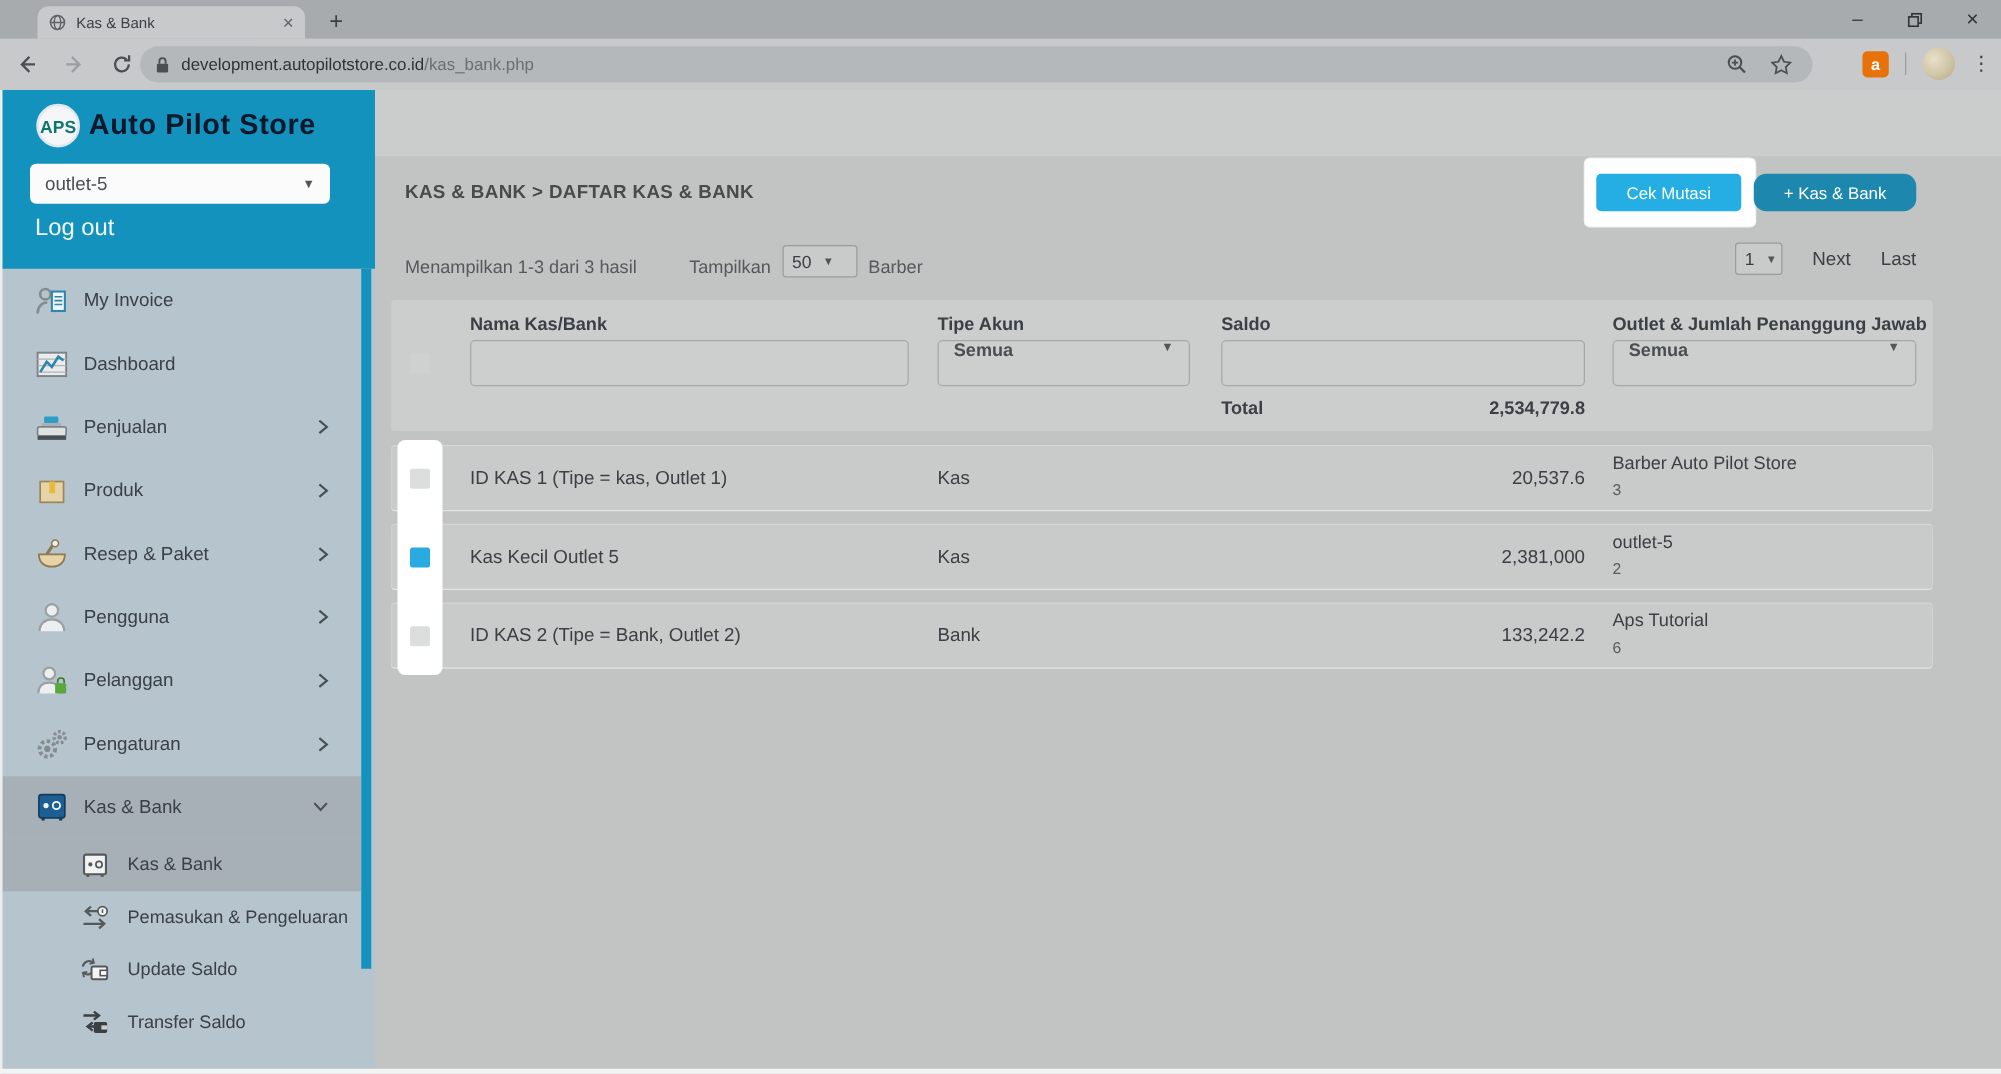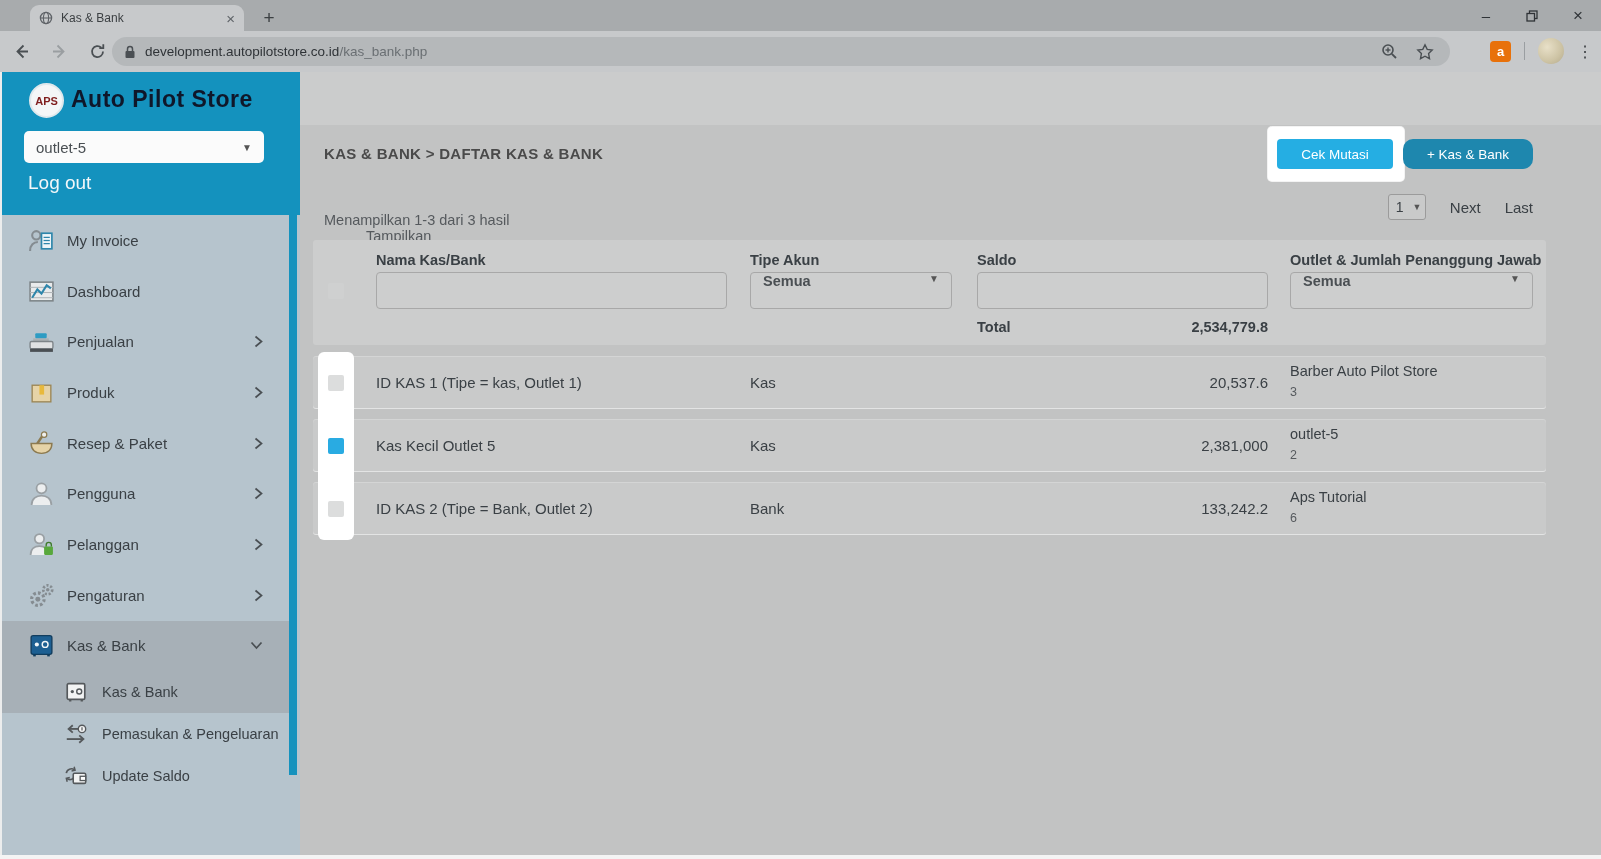--- a/index.html
+++ b/index.html
@@ -28,21 +28,21 @@
       display:flex;align-items:center;justify-content:center;}
   #profile-avatar{width:26px;height:26px;border-radius:50%;
       background:radial-gradient(circle at 35% 35%,#e8e0c8,#cdc3a4 60%,#b3a98c);}
   .vsep{width:1px;height:18px;background:#9a9ea1;}
   #dots-icon{font-size:16px;color:#3c4043;letter-spacing:0;}
 
   
   #sidebar{position:absolute;left:0;top:72px;width:300px;height:787px;background:#b6c4cd;}
   #sidebar-header{position:absolute;left:0;top:0;width:300px;height:143px;background:#1492be;}
   #logo-circle{position:absolute;left:29px;top:11px;width:35px;height:35px;background:#f4f6f7;border-radius:50%;
-      display:flex;align-items:center;justify-content:center;color:#7f1d1d;font-weight:bold;font-size:11px;
+      display:flex;align-items:center;justify-content:center;color:#0f766e;font-weight:bold;font-size:14px;
       border:2px solid #dfe8ec;box-sizing:border-box;}
   #brand{position:absolute;left:71px;top:14px;font-size:23px;font-weight:bold;color:#0f172a;letter-spacing:.5px;}
   #outlet-select{position:absolute;left:24px;top:59px;width:240px;height:32px;background:#fbfbfb;border-radius:5px;
       display:flex;align-items:center;padding:0 12px;box-sizing:border-box;font-size:15px;color:#4a4f53;}
   #outlet-select .caret{margin-left:auto;font-size:10px;color:#555;}
   #logout-link{position:absolute;left:28px;top:100px;font-size:19px;color:#f2f7f9;}
   #sidebar-menu{position:absolute;left:0;top:143px;width:289px;}
   .menu-item{height:50.7px;display:flex;align-items:center;padding-left:28px;box-sizing:border-box;}
   .menu-item.active,.submenu-item.active{background:#a7b0b7;}
   .menu-icon{width:27px;height:27px;margin-right:12px;display:flex;align-items:center;justify-content:center;flex:none;}
@@ -56,22 +56,22 @@
   
   #main{position:absolute;left:300px;top:72px;width:1301px;height:787px;background:#c2c3c3;}
   #main-topbar{position:absolute;left:0;top:0;width:1301px;height:53px;background:#cbcccc;}
   #breadcrumb{position:absolute;left:24px;top:73px;font-size:15px;font-weight:bold;color:#4a4a4a;letter-spacing:.3px;}
   #highlight-box{position:absolute;left:968px;top:55px;width:136px;height:54px;background:#fff;border-radius:4px;
       box-shadow:0 0 0 1px rgba(255,255,255,.8);}
   .btn{position:absolute;top:67px;height:30px;border-radius:4px;color:#fff;font-size:13.5px;
       display:flex;align-items:center;justify-content:center;}
   #cek-mutasi-button{left:977px;width:116px;}
   #add-kasbank-button{left:1103px;width:130px;}
-  #results-line{position:absolute;left:24px;top:140px;height:26px;display:flex;align-items:flex-start;
-      font-size:14.5px;color:#55595d;flex-direction:column;}
+  #results-line{position:absolute;left:24px;top:124px;height:26px;display:flex;align-items:flex-end;
+      font-size:14.5px;color:#55595d;}
   .mini-select{height:26px;background:#c9caca;border:1px solid #9b9b9b;border-radius:3px;display:flex;
       align-items:center;padding:0 7px;box-sizing:border-box;font-size:14px;color:#3a4045;gap:9px;}
   #pagination{position:absolute;right:68px;top:122px;display:flex;align-items:center;gap:24px;
       font-size:15px;color:#3a4045;}
 
   
   #filter-block{position:absolute;left:13px;top:168px;width:1233px;height:105px;background:#cccdcd;border-radius:3px;}
   .col-header{position:absolute;top:12px;font-size:14.5px;font-weight:bold;color:#3a4045;}
   .f-input{position:absolute;top:32px;height:37px;background:#cdcece;border:1px solid #a8a8a8;border-radius:4px;
       box-sizing:border-box;font-size:14px;color:#3a4045;padding:0 10px;font-family:"Liberation Sans",sans-serif;}
@@ -348,20 +348,33 @@
             <path d="M2.5 10 a5.5 5.5 0 0 1 9 -3.5" fill="none" stroke="#55595c" stroke-width="1.8"></path>
             <path d="M11 3 l1 3.8 -3.8 .8" fill="none" stroke="#55595c" stroke-width="1.6"></path>
             <path d="M12 12 a5.5 5.5 0 0 1 -9 3.5" fill="none" stroke="#55595c" stroke-width="1.8"></path>
             <path d="M3.5 19.2 l-1 -3.8 3.8 -.8" fill="none" stroke="#55595c" stroke-width="1.6"></path>
             <rect x="10" y="10" width="13.5" height="11" rx="1.5" fill="#f2f3f3" stroke="#55595c" stroke-width="1.7"></rect>
             <rect x="17.5" y="13.3" width="6" height="4.6" fill="#fff" stroke="#55595c" stroke-width="1.4"></rect>
           </svg>
         </span>
         <span class="menu-label">Update Saldo</span>
       </div>
+      <div class="submenu-item">
+        <span class="menu-icon">
+          <svg width="24" height="24" viewBox="0 0 26 26">
+            <path d="M3 7 h12.5" stroke="#3a3f43" stroke-width="2.2"></path>
+            <path d="M12 3.5 l4.5 3.5 -4.5 3.5" fill="none" stroke="#3a3f43" stroke-width="2"></path>
+            <path d="M20 16.5 h-12.5" stroke="#3a3f43" stroke-width="2.2"></path>
+            <path d="M11 13 l-4.5 3.5 4.5 3.5" fill="none" stroke="#3a3f43" stroke-width="2"></path>
+            <rect x="12" y="12.5" width="11.5" height="9.5" rx="1.5" fill="#3a3f43"></rect>
+            <rect x="18.5" y="15.5" width="5" height="3.6" fill="#c9cecf"></rect>
+          </svg>
+        </span>
+        <span class="menu-label">Transfer Saldo</span>
+      </div>
     </div>
   <div id="sidebar-scrollbar" style="background: rgb(20, 146, 190);"></div>
 </div>
 
 <div id="main">
   <div id="main-topbar"></div>
   <div id="breadcrumb">KAS &amp; BANK &gt; DAFTAR KAS &amp; BANK</div>
 
   <div id="highlight-box"></div>
   <div id="cek-mutasi-button" class="btn" style="background: rgb(37, 174, 227);">Cek Mutasi</div>

